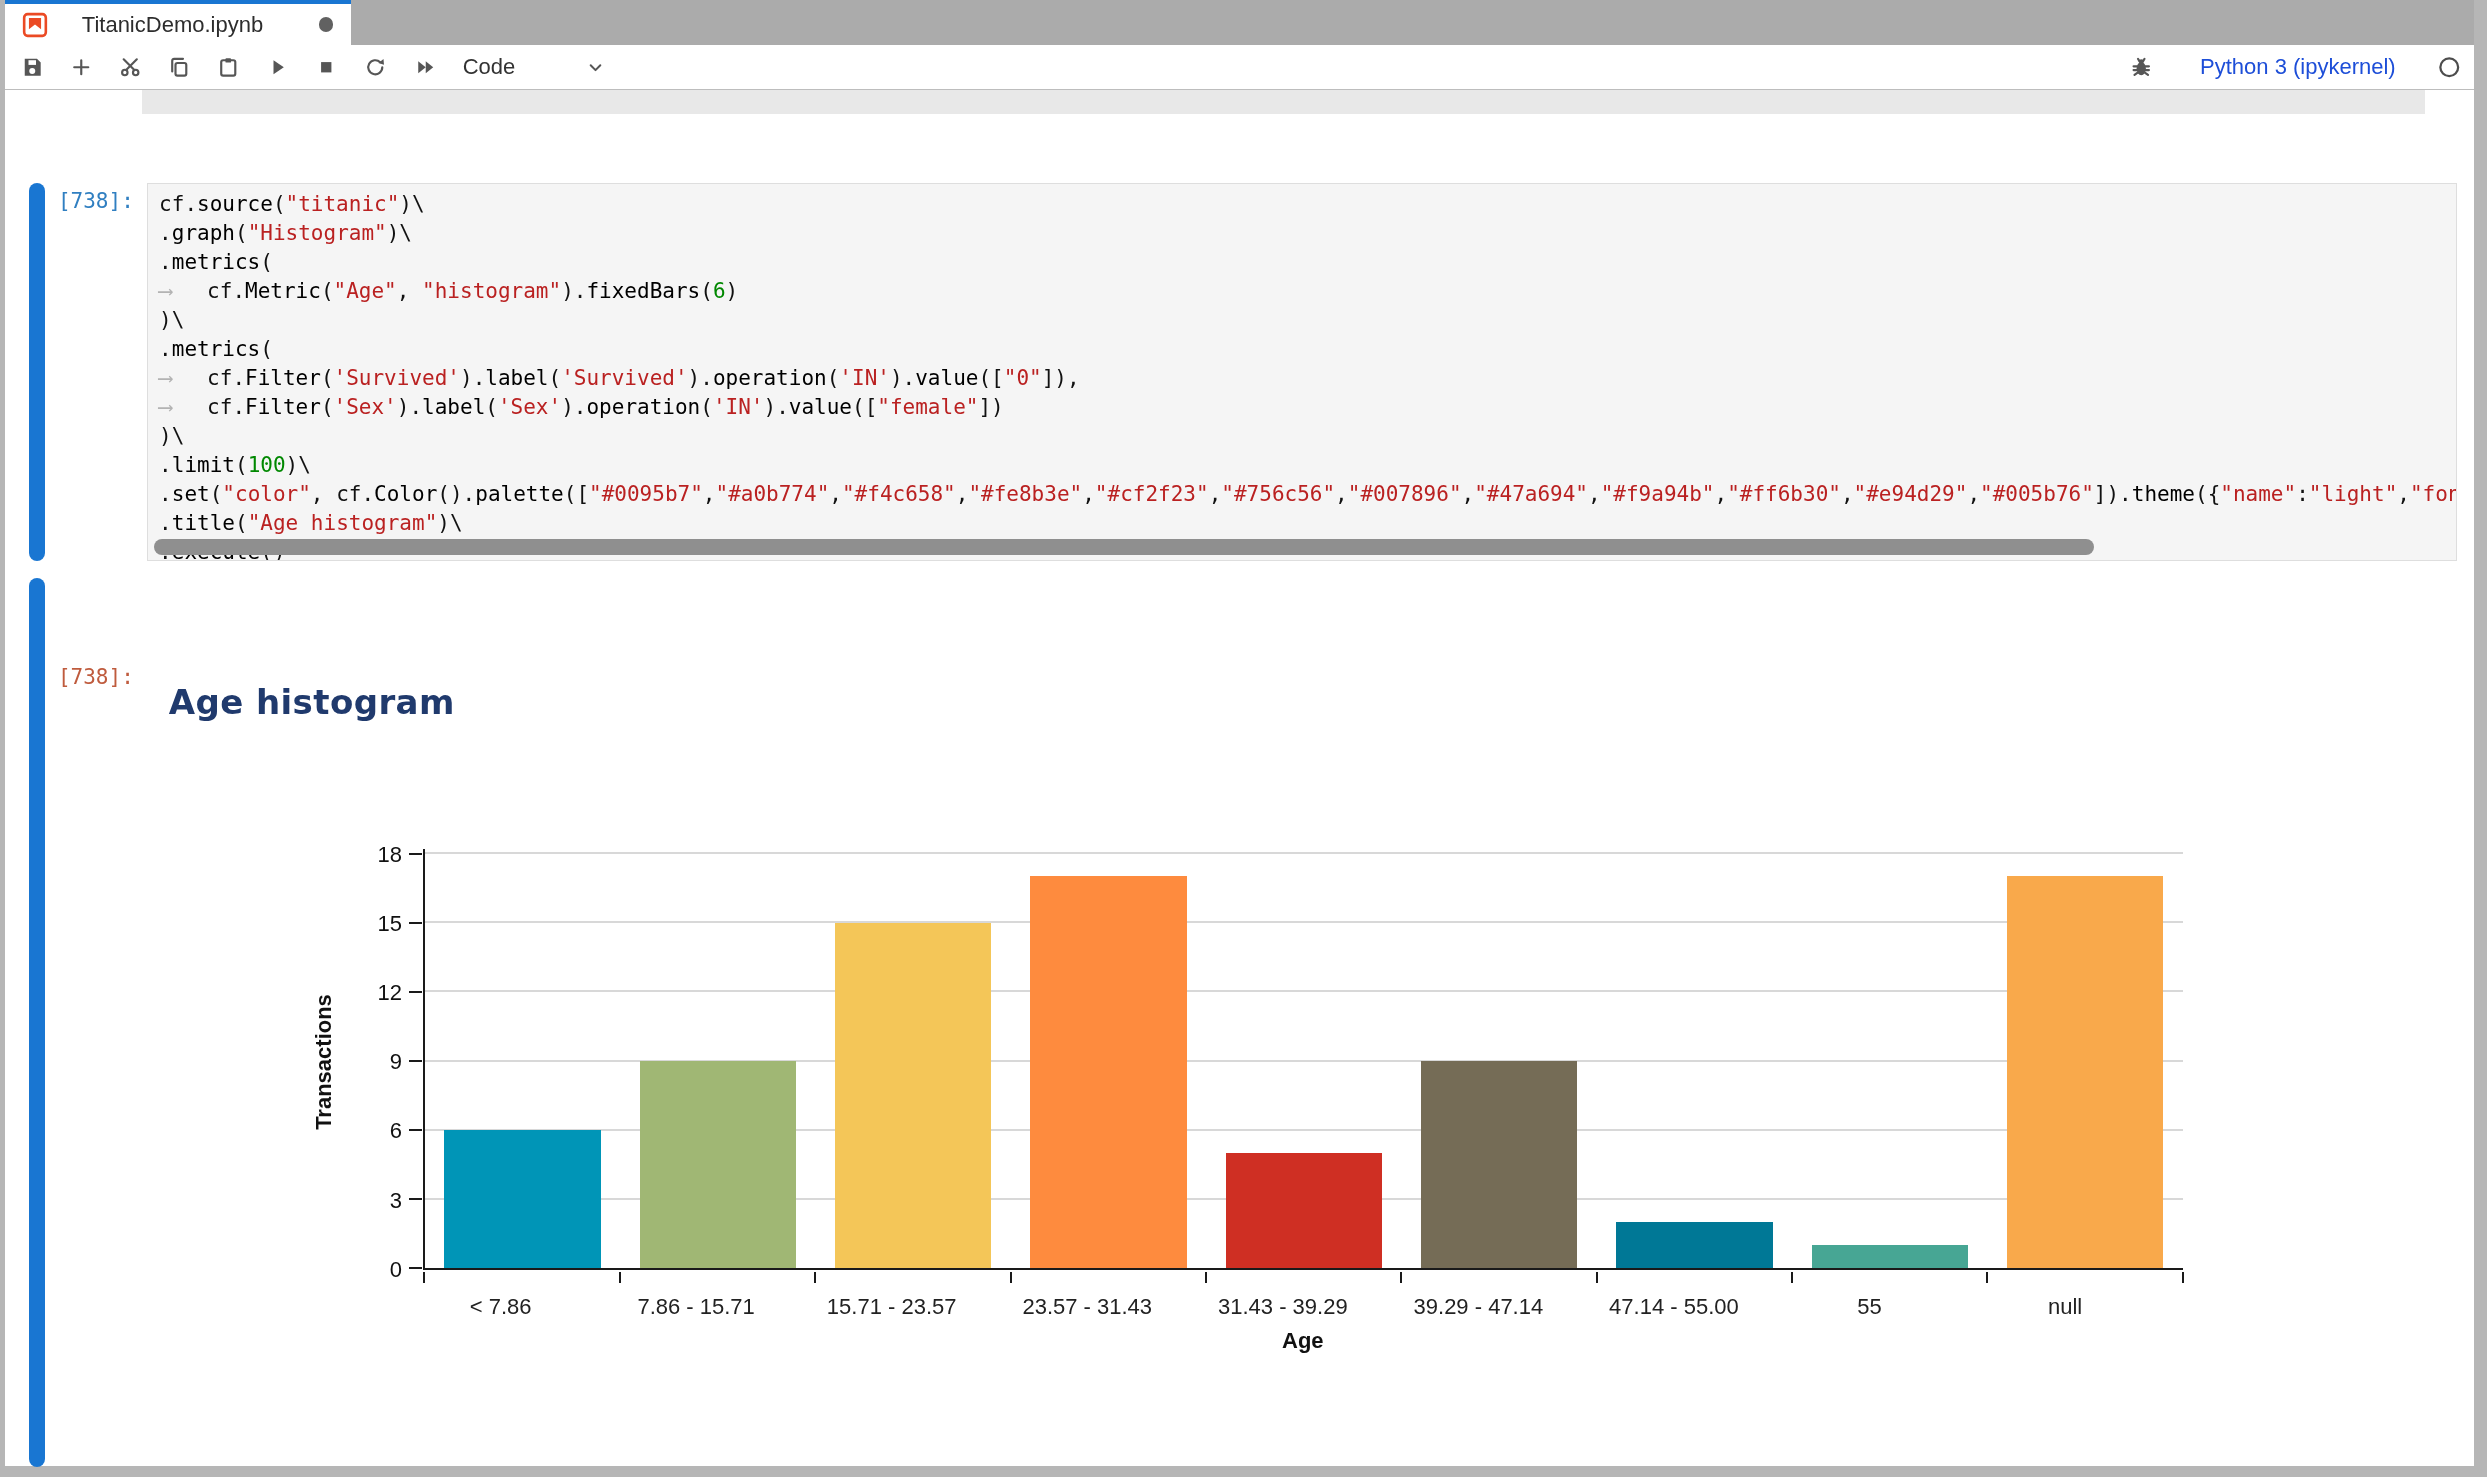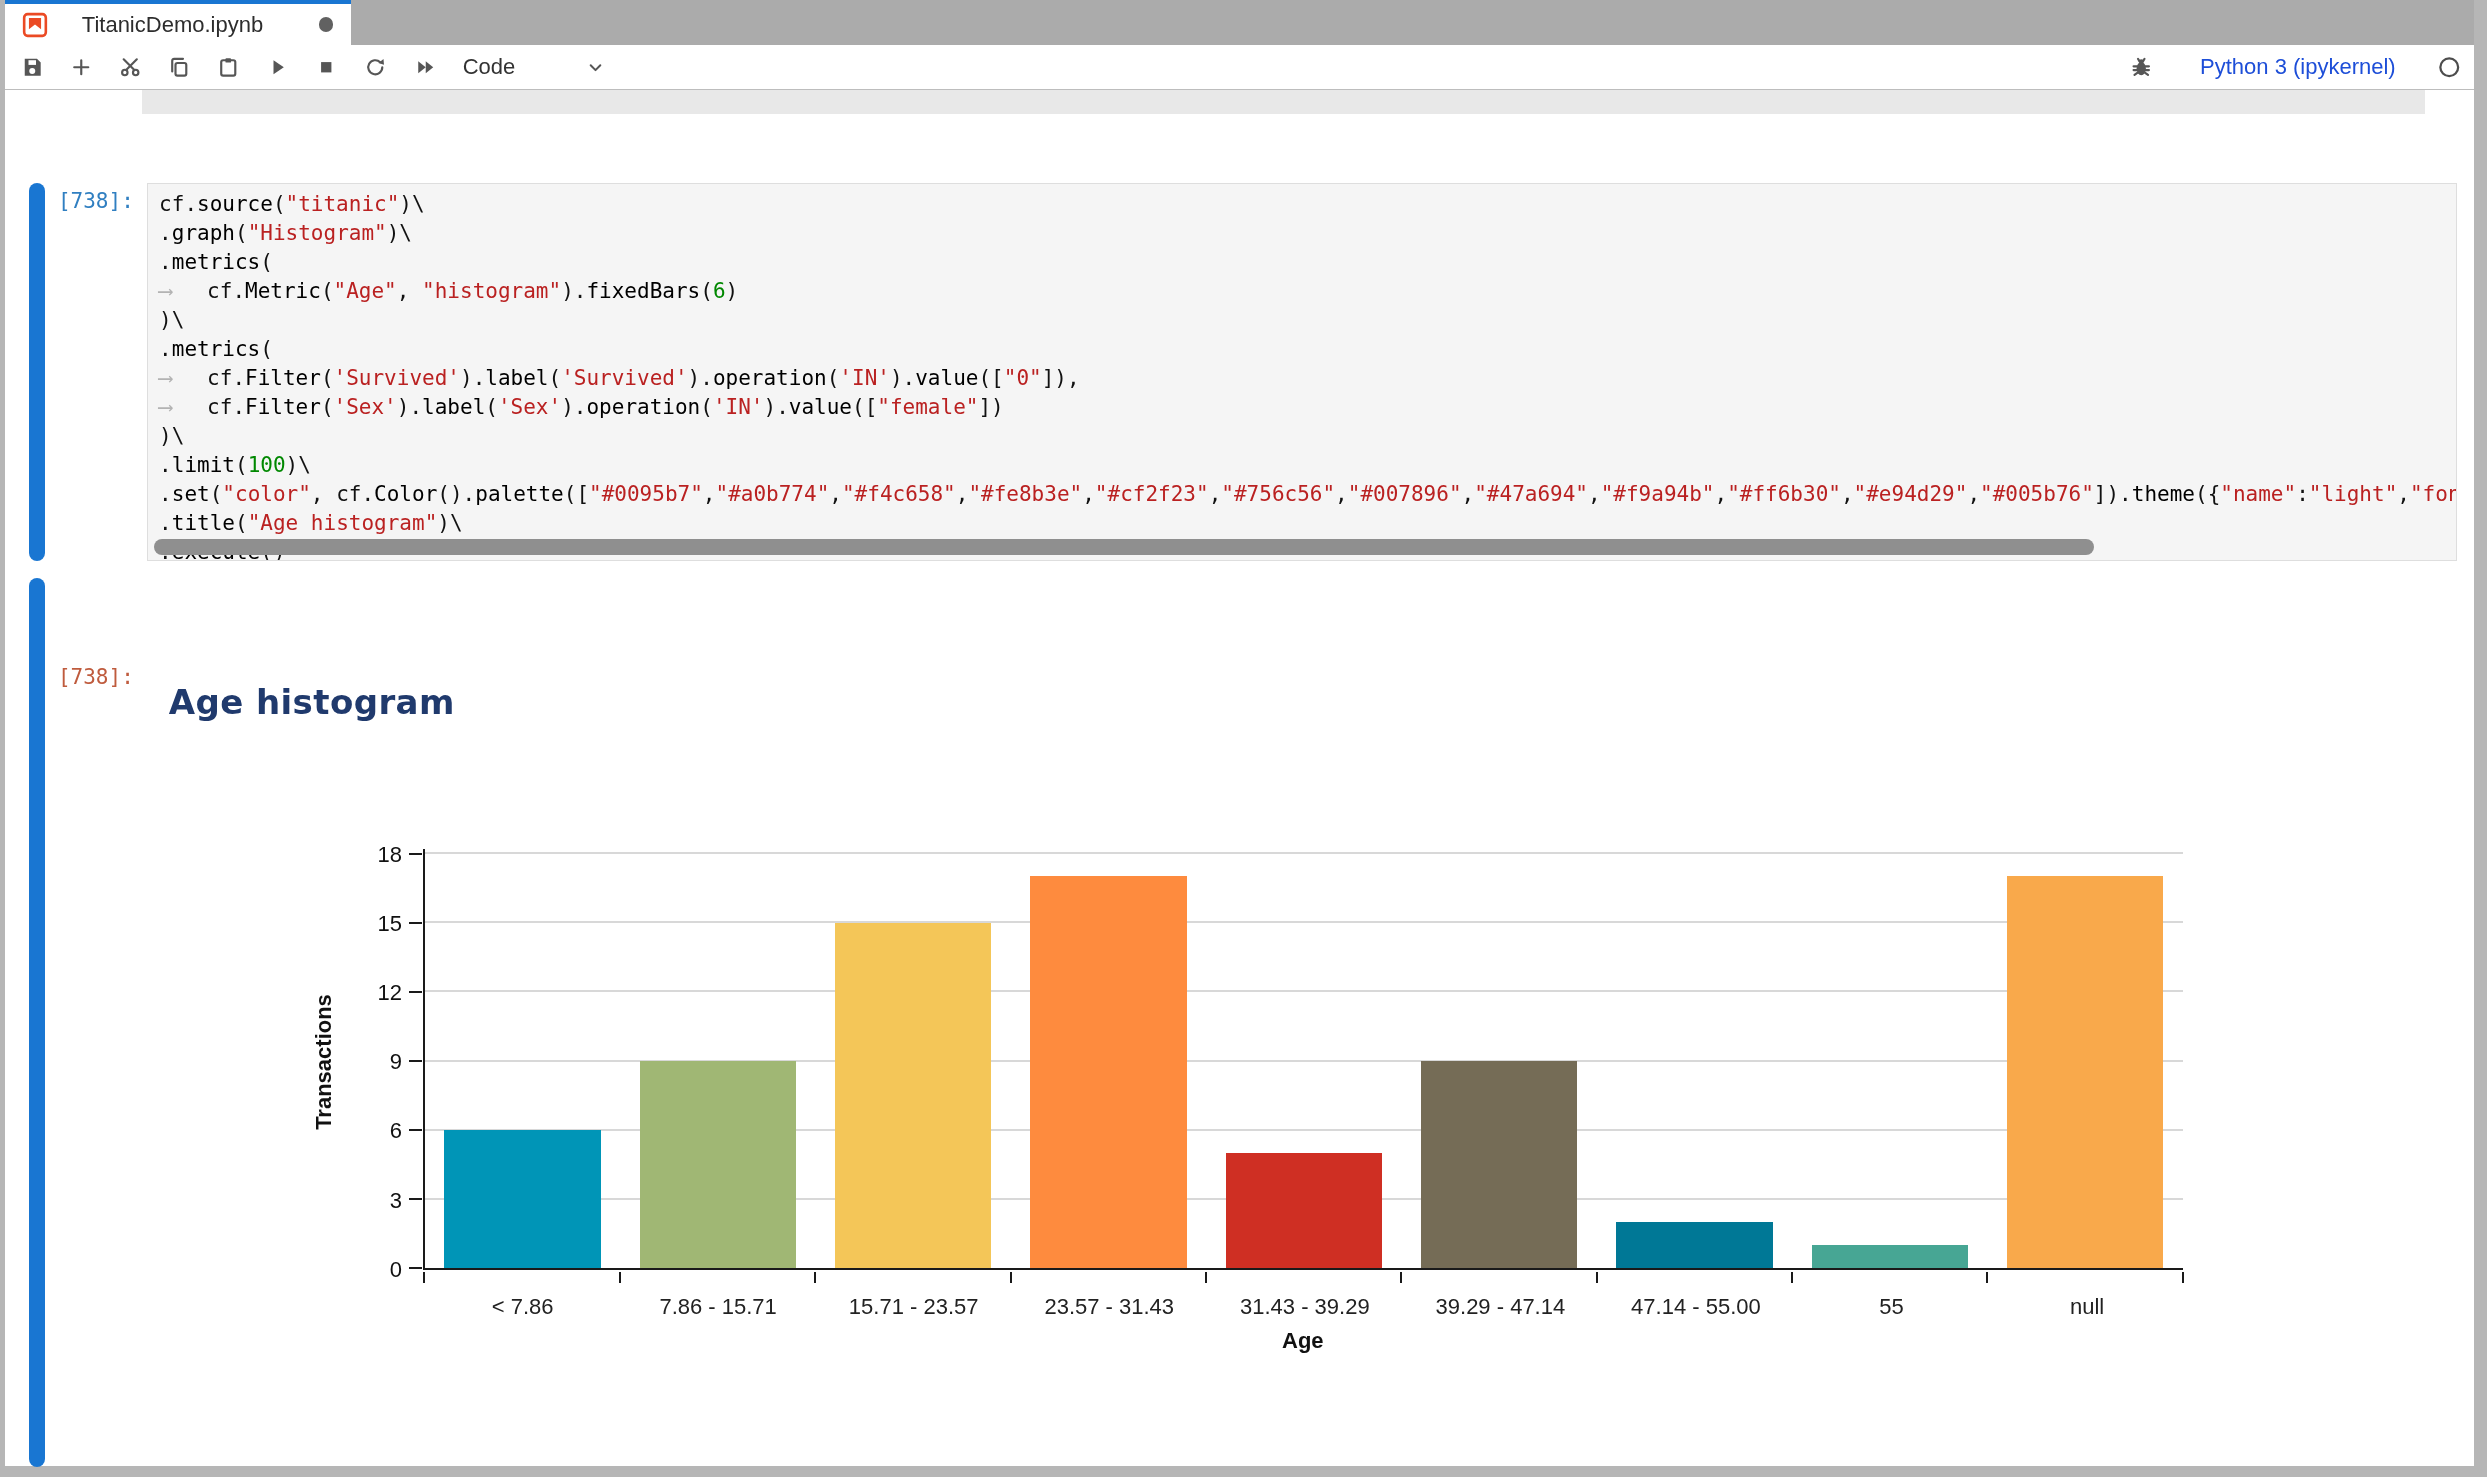--- a/index.html
+++ b/index.html
@@ -56,21 +56,21 @@
   .ytick{position:absolute;left:-16px;width:13.7px;height:2.4px;background:#1a1a1a;}
   .bars{position:absolute;left:0;bottom:0;width:100%;height:100%;display:flex;align-items:flex-end;}
   .bar-slot{flex:1 1 0;display:flex;justify-content:center;align-items:flex-end;height:100%;}
   .bar{width:80%;}
   .ylabels{position:absolute;left:281px;top:810px;width:121px;height:415px;}
   .ylabels div{position:absolute;right:4.8px;font-size:22px;font-weight:500;color:#111;line-height:26px;}
   .xticks{position:absolute;left:420px;top:1227px;width:1758px;height:11.3px;}
   .xticks div{position:absolute;top:0;width:2.4px;height:10.5px;background:#1a1a1a;}
   .axis-ext{position:absolute;left:418px;top:1227px;width:2.4px;height:10.5px;background:#1a1a1a;}
   .axis-ext-top{position:absolute;left:418px;top:804px;width:2.4px;height:5.6px;background:#1a1a1a;}
-  .xlabels{position:absolute;left:420px;top:1249px;width:1760px;display:flex;align-items:center;}
+  .xlabels{position:absolute;left:398px;top:1249px;width:1760px;display:flex;align-items:center;}
   .xlabels div{flex:1 1 0;text-align:center;font-size:22px;color:#222;white-space:nowrap;}
   .xaxis-title{position:absolute;left:418px;top:1283px;width:1760px;text-align:center;
     font-size:22px;font-weight:bold;color:#111;}
   .yaxis-title{position:absolute;left:319px;top:1017px;transform:translate(-50%,-50%) rotate(-90deg);
     font-size:22px;font-weight:bold;color:#111;white-space:nowrap;}
 </style>
 </head>
 <body>
 
 <div class="frame">

